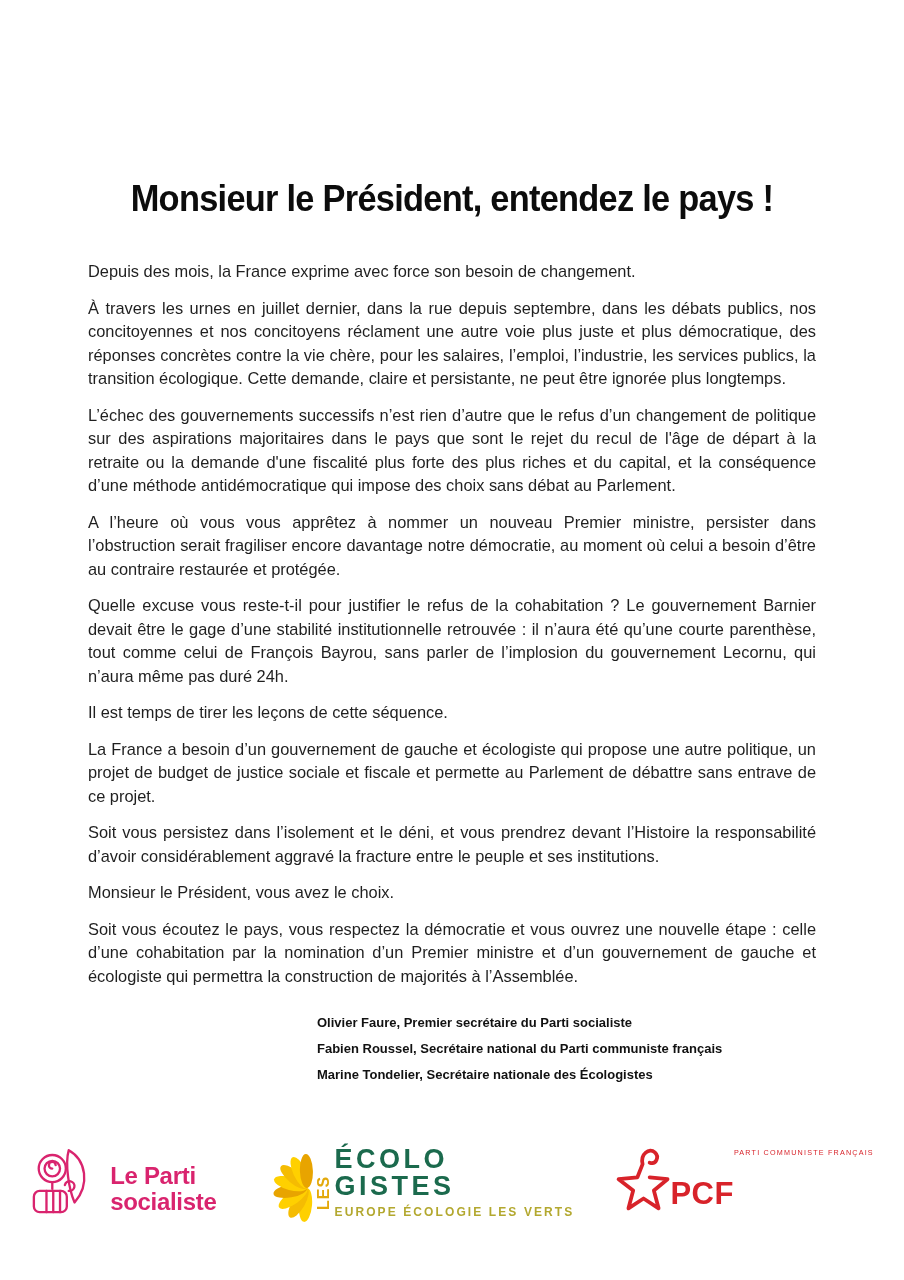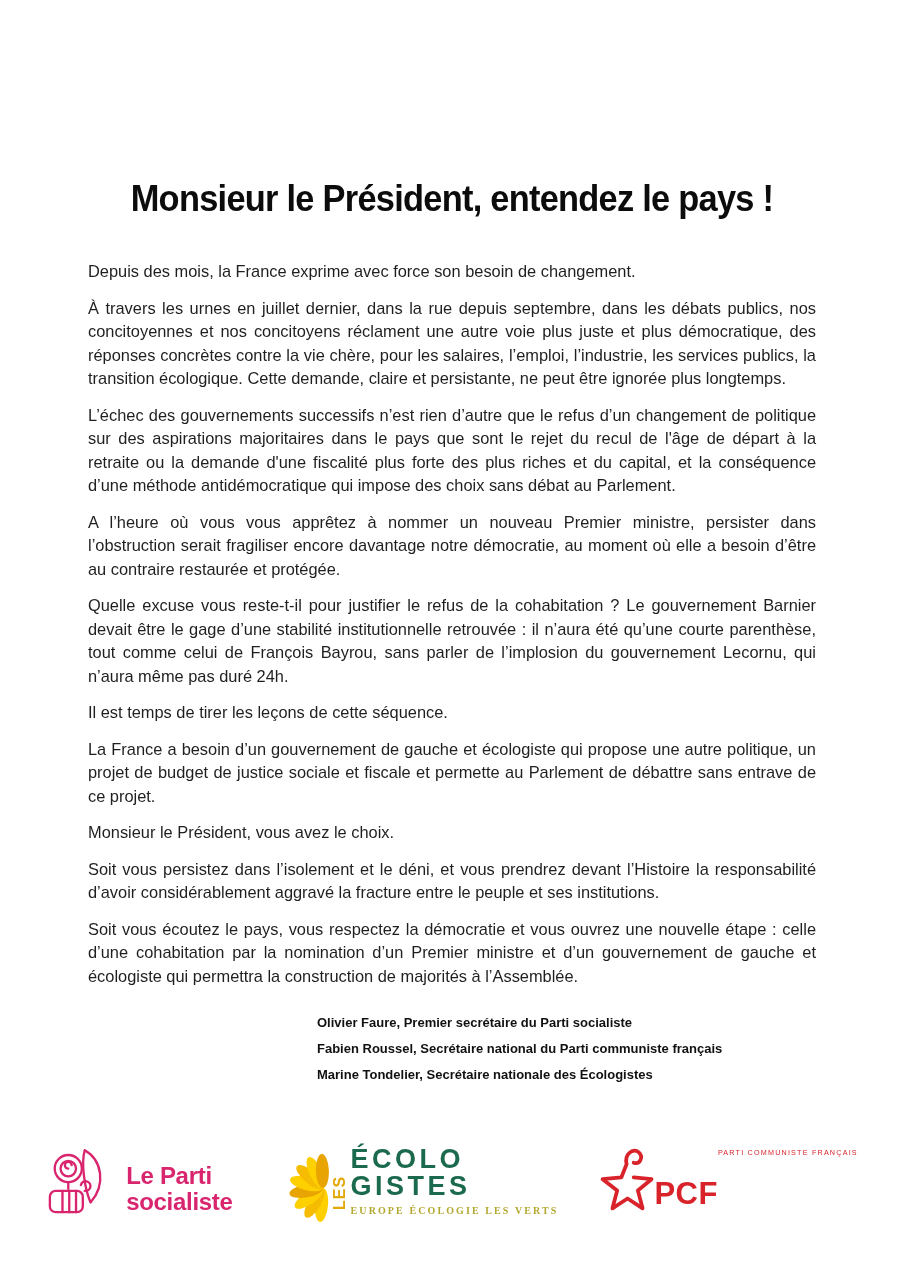--- a/index.html
+++ b/index.html
@@ -78,25 +78,24 @@
     align-self: flex-start;
   }
   .ecolo-main { display: flex; flex-direction: column; }
   .ecolo-word {
     font-size: 27px; font-weight: 800; line-height: 27px;
     color: var(--ecolo_green, #1B6A4D);
     letter-spacing: 3.5px;
   }
   .ecolo-tagline {
     margin-top: 5px;
-    font-size: 10px; font-weight: bold;
+    font-size: 12px; font-weight: bold;
     letter-spacing: 2.1px;
     color: var(--ecolo_olive, #B3A82F);
     white-space: nowrap;
-    font-family: Liberation Serif, serif;
   }
   
   .logo-pcf { flex-direction: row; align-items: flex-start; }
   .pcf-top { display: flex; align-items: flex-end; }
   .pcf-name {
     font-size: 31px; font-weight: 800;
     color: var(--pcf_red, #D8232A);
     letter-spacing: 0.5px;
     margin-left: -6px; margin-bottom: 6px;
   }
@@ -114,26 +113,26 @@
 
 <div class="page">
   <div class="content">
 
     <h1 class="title">Monsieur le Président, entendez le pays !</h1>
 
     <div class="body-text">
       <p>Depuis des mois, la France exprime avec force son besoin de changement.</p>
       <p>À travers les urnes en juillet dernier, dans la rue depuis septembre, dans les débats publics, nos concitoyennes et nos concitoyens réclament une autre voie plus juste et plus démocratique, des réponses concrètes contre la vie chère, pour les salaires, l’emploi, l’industrie, les services publics, la transition écologique. Cette demande, claire et persistante, ne peut être ignorée plus longtemps.</p>
       <p>L’échec des gouvernements successifs n’est rien d’autre que le refus d’un changement de politique sur des aspirations majoritaires dans le pays que sont le rejet du recul de l'âge de départ à la retraite ou la demande d'une fiscalité plus forte des plus riches et du capital, et la conséquence d’une méthode antidémocratique qui impose des choix sans débat au Parlement.</p>
-      <p>A l’heure où vous vous apprêtez à nommer un nouveau Premier ministre, persister dans l’obstruction serait fragiliser encore davantage notre démocratie, au moment où elle a besoin d’être au contraire restaurée et protégée.</p>
+      <p>A l’heure où vous vous apprêtez à nommer un nouveau Premier ministre, persister dans l’obstruction serait fragiliser encore davantage notre démocratie, au moment où celui a besoin d’être au contraire restaurée et protégée.</p>
       <p>Quelle excuse vous reste-t-il pour justifier le refus de la cohabitation ? Le gouvernement Barnier devait être le gage d’une stabilité institutionnelle retrouvée : il n’aura été qu’une courte parenthèse, tout comme celui de François Bayrou, sans parler de l’implosion du gouvernement Lecornu, qui n’aura même pas duré 24h.</p>
       <p>Il est temps de tirer les leçons de cette séquence.</p>
       <p>La France a besoin d’un gouvernement de gauche et écologiste qui propose une autre politique, un projet de budget de justice sociale et fiscale et permette au Parlement de débattre sans entrave de ce projet.</p>
+      <p>Soit vous persistez dans l’isolement et le déni, et vous prendrez devant l’Histoire la responsabilité d’avoir considérablement aggravé la fracture entre le peuple et ses institutions.</p>
       <p>Monsieur le Président, vous avez le choix.</p>
-      <p>Soit vous persistez dans l’isolement et le déni, et vous prendrez devant l’Histoire la responsabilité d’avoir considérablement aggravé la fracture entre le peuple et ses institutions.</p>
       <p>Soit vous écoutez le pays, vous respectez la démocratie et vous ouvrez une nouvelle étape : celle d’une cohabitation par la nomination d’un Premier ministre et d’un gouvernement de gauche et écologiste qui permettra la construction de majorités à l’Assemblée.</p>
     </div>
 
     <div class="signatures">
       <div>Olivier Faure, Premier secrétaire du Parti socialiste</div>
       <div>Fabien Roussel, Secrétaire national du Parti communiste français</div>
       <div>Marine Tondelier, Secrétaire nationale des Écologistes</div>
     </div>
   </div>
 

